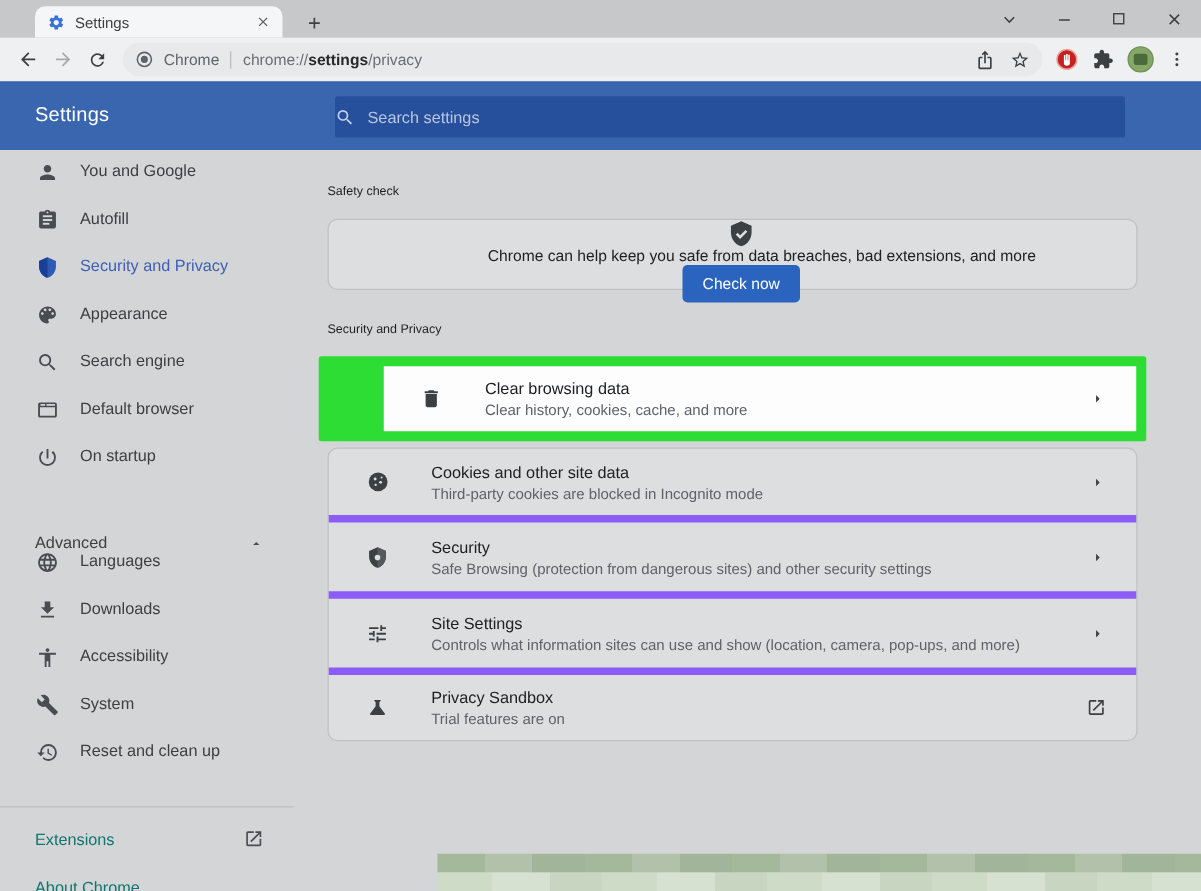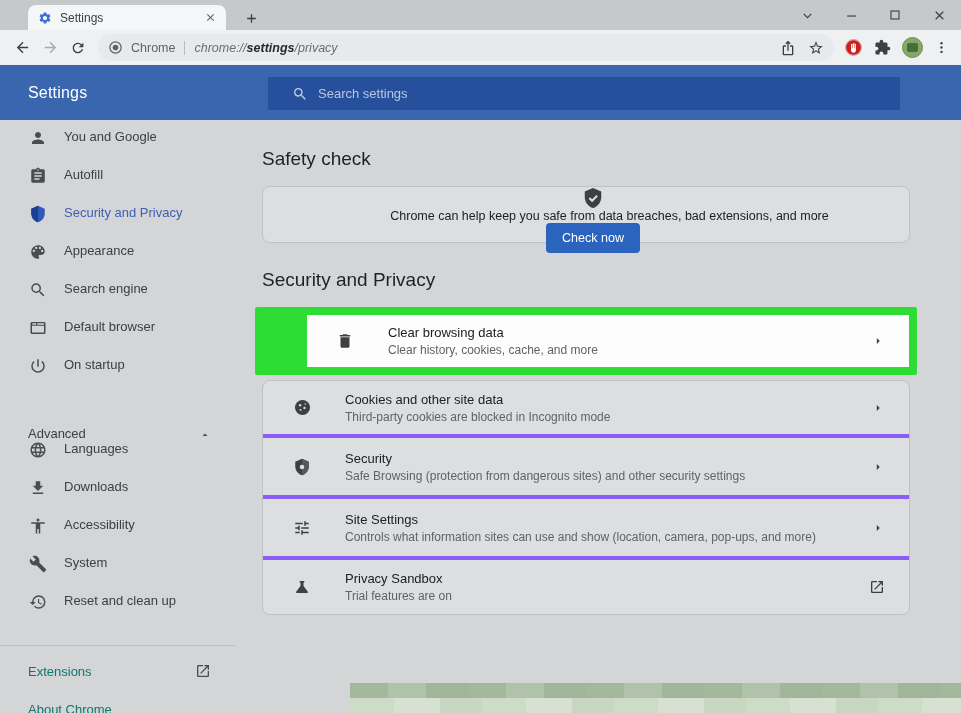--- a/index.html
+++ b/index.html
@@ -18,33 +18,33 @@
   .wincontrols { position: absolute; right: 0; top: 0; height: 30px; display: flex; align-items: center; gap: 0; }
   .winbtn { width: 44px; height: 30px; display: flex; align-items: center; justify-content: center; }
 
   
   .toolbar { height: 35px; background: #eff0f1; display: flex; align-items: center; padding: 0 8px; }
   .navbtn { width: 28px; height: 28px; display: flex; align-items: center; justify-content: center; border-radius: 50%; }
   .omnibox { flex: 1; height: 27px; margin-left: 6px; margin-right: 6px; background: #e7e9eb;
              border-radius: 14px; display: flex; align-items: center; padding: 0 10px; }
   .omni-label { font-size: 12.5px; color: #5f6368; margin-left: 8px; }
   .omni-sep { width: 1px; height: 14px; background: #b9bcbe; margin: 0 9px; }
-  .omni-url { font-size: 12.5px; color: #6a6e72; font-style: italic; }
+  .omni-url { font-size: 12.5px; color: #6a6e72; }
   .omni-url .host { color: #27292b; font-weight: bold; }
   .omni-end { margin-left: auto; display: flex; align-items: center; gap: 12px; }
   .tb-icons { display: flex; align-items: center; gap: 11px; padding: 0 4px; }
   .avatar { width: 21px; height: 21px; border-radius: 50%; background: #85a868; border: 1px solid #6d9053;
             display: flex; align-items: center; justify-content: center; overflow: hidden; }
   .avatar-inner { width: 11px; height: 9px; background: #4c6b3c; border-radius: 2px; }
 
   
   .blue-header { position: relative; height: 55px; background: #3a66af; display: flex; align-items: center; }
   .blue-title { color: #ffffff; font-size: 16px; font-weight: 500; letter-spacing: .2px; margin-left: 28px; }
   .searchbox { position: absolute; left: 268px; top: 12px; width: 632px; height: 33px; background: #26509c;
-               display: flex; align-items: center; padding: 0 24px; border-radius: 2px; }
+               display: flex; align-items: center; padding: 0 0; border-radius: 2px; }
   .searchbox input { background: transparent; border: none; outline: none; color: #e8edf7;
                      font-size: 13px; margin-left: 10px; width: 100%; font-family: inherit; }
   .searchbox input::placeholder { color: #b9c6e2; }
 
   
   .page-body { position: relative; height: 593px; display: flex; }
 
   
   .sidebar { width: 235px; padding-top: 9px; flex-shrink: 0; }
   .side-item { height: 38px; display: flex; align-items: flex-start; padding-left: 28px; cursor: pointer; }
@@ -52,35 +52,35 @@
   .side-item .s-label { margin-left: 16px; font-size: 13px; font-weight: 500; color: #3d4043; }
   .side-item.active .s-label { color: #3f5fb5; }
   .advanced-row { height: 38px; display: flex; align-items: flex-end; padding: 0 24px 0 28px; margin-top: 8px; cursor: pointer; }
   .advanced-row .s-label { font-size: 13px; font-weight: 500; color: #3d4043; flex: 1; }
   .side-divider { height: 1px; background: #bdbfc1; margin: 14px 0 6px 0; }
   .side-footer-item { height: 38px; display: flex; align-items: center; padding: 0 24px 0 28px; cursor: pointer; }
   .side-footer-item .s-label { font-size: 13px; font-weight: 500; color: #0f766e; flex: 1; }
 
   
   .main-col { width: 648px; margin-left: 27px; padding-top: 28px; }
-  .section-heading { font-size: 19px; font-weight: 500; color: #1f2124; margin-bottom: 16px; }
+  .section-heading { font-size: 10px; font-weight: 500; color: #1f2124; margin-bottom: 16px; }
   .card { background: #dcdee0; border: 1px solid #bfc1c3; border-radius: 8px; }
 
   .safety-card { height: 57px; display: flex; align-items: center; padding: 0 14px 0 28px; margin-bottom: 26px; flex-direction: column; }
   .safety-text { flex: 1; font-size: 12.5px; color: #202124; margin-left: 33px; }
   .check-btn { background: #2a64bf; color: #fff; font-size: 12.5px; font-weight: 500; border: none;
                border-radius: 4px; padding: 8px 16px; cursor: pointer; font-family: inherit; }
 
   
   .hl-green { background: #2edd33; padding: 8px; margin: 0 -7px 5px -7px; border-radius: 2px; }
   .hl-inner { background: #fdfdfe; height: 52px; display: flex; align-items: center; padding: 0 24px 0 27px; margin-left: 44px; }
 
   
   .srow { display: flex; align-items: center; padding: 0 24px 0 28px; }
-  .srow + .srow { border-top: 4px solid #8b5cf6; }
+  .srow + .srow { border-top: 6px solid #8b5cf6; }
   .srow-icon { width: 22px; display: flex; justify-content: center; flex-shrink: 0; }
   .srow-text { margin-left: 32px; flex: 1; }
   .srow-title { font-size: 13px; font-weight: 500; color: #202124; }
   .srow-sub { font-size: 12px; color: #5f6368; margin-top: 3px; }
   .srow-end { margin-left: 12px; display: flex; align-items: center; }
   .h53 { height: 53px; } .h61 { height: 61px; } .h58 { height: 58px; }
 
   
   .watermark { position: absolute; left: 350px; right: 0; bottom: 0; height: 30px; pointer-events: none; }
   .wm-top { height: 15px;

